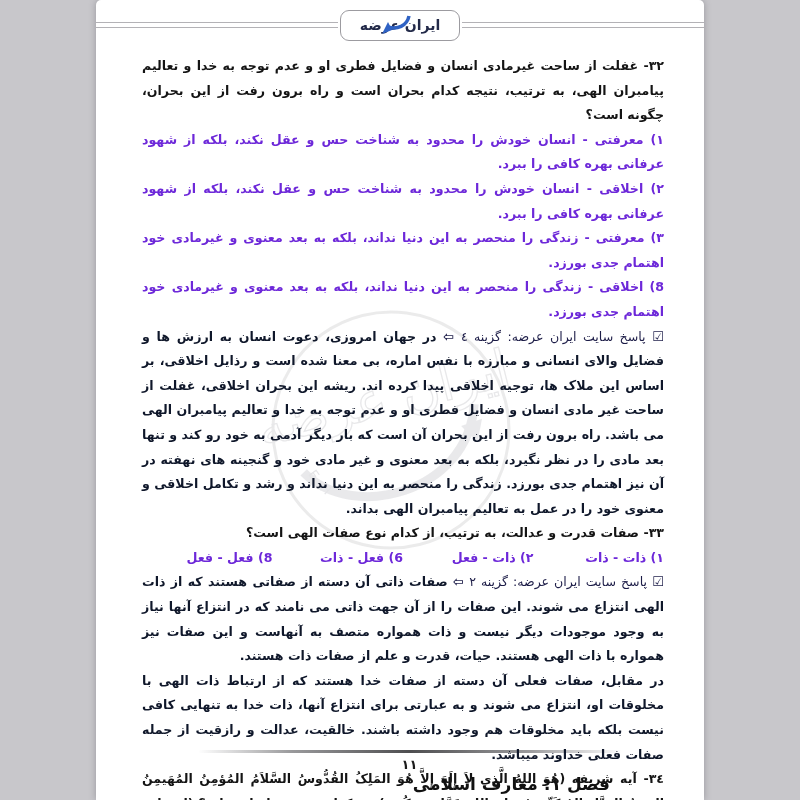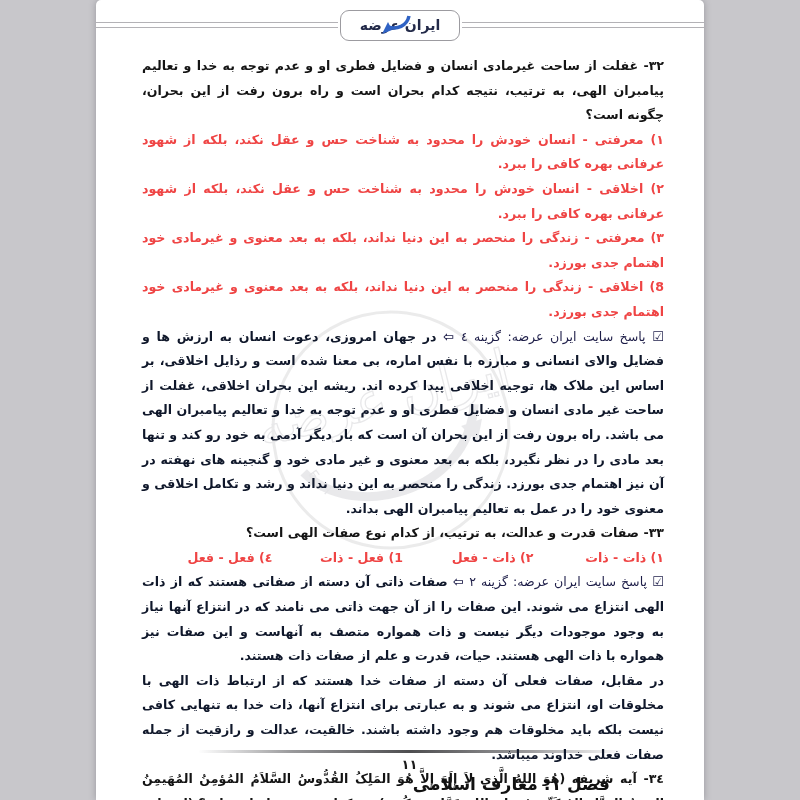--- a/index.html
+++ b/index.html
@@ -11,21 +11,21 @@
   .pagehead{position:relative;height:44px;display:flex;align-items:center;padding-top:6px;box-sizing:border-box;}
   .hrule{flex:1;height:4px;border-top:1.5px solid #b3b2b6;border-bottom:1.5px solid #b3b2b6;}
   .logo{position:relative;width:118px;height:29px;margin:0 2px;background:#fff;border:1.5px solid #9c9ba0;
     border-radius:9px;display:flex;align-items:center;justify-content:center;z-index:2;}
   .logo-txt{font-weight:bold;font-size:14px;color:#232a49;letter-spacing:0;position:relative;z-index:1;}
   .logo-arrow{position:absolute;left:38px;top:3px;z-index:2;}
   
   .content{position:relative;z-index:1;padding:10px 40px 0 46px;direction:rtl;text-align:justify;}
   .content p{margin:0;line-height:24.6px;font-size:12.6px;}
   .q{font-weight:700;color:#141414;}
-  .opt{font-weight:700;color:#ef4444;}
+  .opt{font-weight:700;color:#6d28d9;}
   .optrow{display:grid;grid-template-columns:repeat(4,1fr);line-height:24.6px;font-size:12.6px;}
   .optrow .opt{text-align:right;}
   .ans{color:#2d2d55;font-weight:700;}
   .ans .chk{color:#23234e;font-size:13px;}
   .ans .anslabel{color:#1c1c47;font-weight:normal;}
   .ans .arrow{color:#23234e;font-size:13px;}
   .ans .ansbody{font-weight:700;color:#0f172a;}
   
   .watermark{position:absolute;left:140px;top:275px;z-index:0;opacity:.6;pointer-events:none;}
   
@@ -74,22 +74,22 @@
       <p class="opt">۱) معرفتی - انسان خودش را محدود به شناخت حس و عقل نکند، بلکه از شهود عرفانی بهره کافی را ببرد.</p>
       <p class="opt">۲) اخلاقی - انسان خودش را محدود به شناخت حس و عقل نکند، بلکه از شهود عرفانی بهره کافی را ببرد.</p>
       <p class="opt">۳) معرفتی - زندگی را منحصر به این دنیا نداند، بلکه به بعد معنوی و غیرمادی خود اهتمام جدی بورزد.</p>
       <p class="opt">8) اخلاقی - زندگی را منحصر به این دنیا نداند، بلکه به بعد معنوی و غیرمادی خود اهتمام جدی بورزد.</p>
       <p class="ans"><span class="chk">☑</span> <span class="anslabel">پاسخ سایت ایران عرضه: گزینه ٤</span> <span class="arrow">⇦</span> <span class="ansbody">در جهان امروزی، دعوت انسان به ارزش ها و فضایل والای انسانی و مبارزه با نفس اماره، بی معنا شده است و رذایل اخلاقی، بر اساس این ملاک ها، توجیه اخلاقی پیدا کرده اند. ریشه این بحران اخلاقی، غفلت از ساحت غیر مادی انسان و فضایل فطری او و عدم توجه به خدا و تعالیم پیامبران الهی می باشد. راه برون رفت از این بحران آن است که بار دیگر آدمی به خود رو کند و تنها بعد مادی را در نظر نگیرد، بلکه به بعد معنوی و غیر مادی خود و گنجینه های نهفته در آن نیز اهتمام جدی بورزد. زندگی را منحصر به این دنیا نداند و رشد و تکامل اخلاقی و معنوی خود را در عمل به تعالیم پیامبران الهی بداند.</span></p>
 
       <p class="q">۳۳- صفات قدرت و عدالت، به ترتیب، از کدام نوع صفات الهی است؟</p>
       <div class="optrow">
         <span class="opt">۱) ذات - ذات</span>
         <span class="opt">۲) ذات - فعل</span>
-        <span class="opt">1) فعل - ذات</span>
-        <span class="opt">٤) فعل - فعل</span>
+        <span class="opt">6) فعل - ذات</span>
+        <span class="opt">8) فعل - فعل</span>
       </div>
       <p class="ans"><span class="chk">☑</span> <span class="anslabel">پاسخ سایت ایران عرضه: گزینه ۲</span> <span class="arrow">⇦</span> <span class="ansbody">صفات ذاتی آن دسته از صفاتی هستند که از ذات الهی انتزاع می شوند. این صفات را از آن جهت ذاتی می نامند که در انتزاع آنها نیاز به وجود موجودات دیگر نیست و ذات همواره متصف به آنهاست و این صفات نیز همواره با ذات الهی هستند. حیات، قدرت و علم از صفات ذات هستند.</span></p>
       <p class="ans"><span class="ansbody">در مقابل، صفات فعلی آن دسته از صفات خدا هستند که از ارتباط ذات الهی با مخلوقات او، انتزاع می شوند و به عبارتی برای انتزاع آنها، ذات خدا به تنهایی کافی نیست بلکه باید مخلوقات هم وجود داشته باشند. خالقیت، عدالت و رازقیت از جمله صفات فعلی خداوند میباشد.</span></p>
 
       <p class="q">۳٤- آیه شریفه (هُوَ اللهُ الَّذِی لاَ إِلَهَ إِلاَّ هُوَ المَلِکُ القُدُّوسُ السَّلاَمُ المُؤمِنُ المُهَیمِنُ العَزِیزُ الجَبَّارُ المُتَکَبِّرُ سُبحَانَ اللهِ عَمَّا یشرِکُونَ)، به کدام موضوع اشاره دارد؟ (ا یر ا ن عر ضه)</p>
 
     </main>
 
     <footer class="pagefoot">
       <div class="divider"></div>

